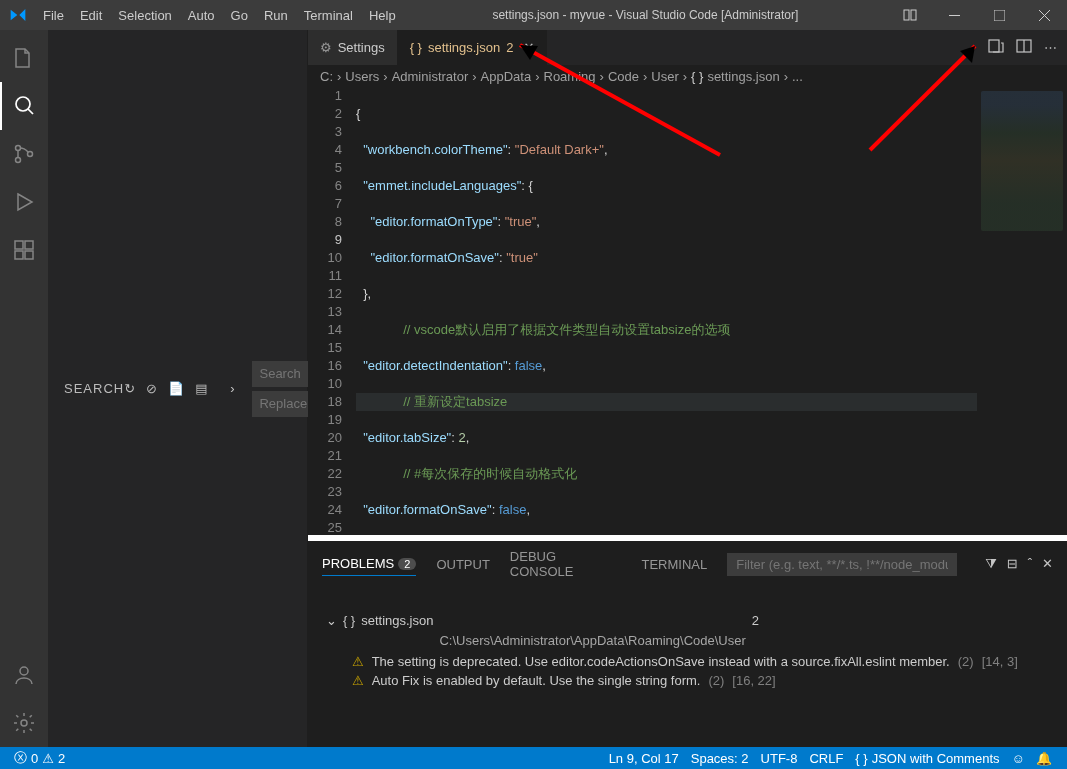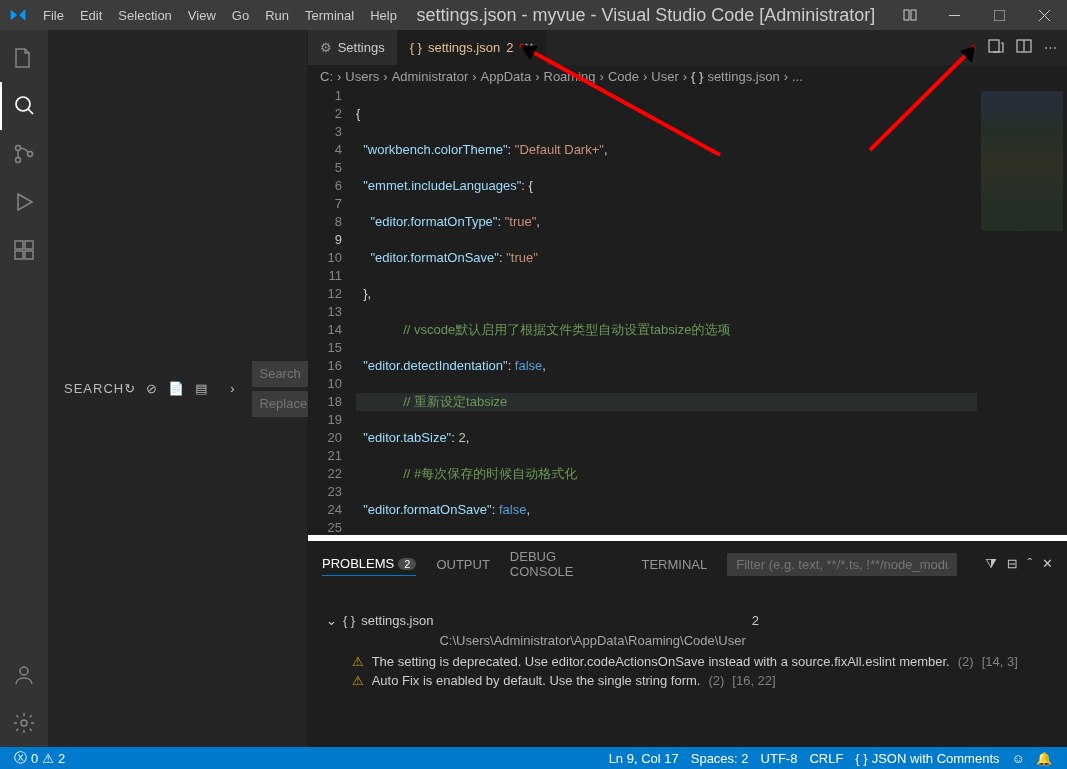--- a/index.html
+++ b/index.html
@@ -1,21 +1,21 @@
 <!DOCTYPE html>
 <html><head>
 <meta charset="utf-8">
 <style>
 * { margin: 0; padding: 0; box-sizing: border-box; font-family: "Segoe UI", sans-serif; font-size: 13px; }
 body { width: 1067px; height: 769px; background: #1e1e1e; color: #cccccc; overflow: hidden; display: flex; flex-direction: column; position: relative; }
 .titlebar { height: 30px; background: #3c3c3c; display: flex; align-items: center; color: #cccccc; }
 .titlebar .logo { width: 35px; display: flex; justify-content: center; }
 .titlebar .menu { display: flex; gap: 0; }
 .titlebar .menu span { padding: 6px 8px; cursor: pointer; }
-.titlebar .title { flex: 1; text-align: center; font-size: 18px; }
+.titlebar .title { flex: 1; text-align: center; font-size: 12px; }
 .titlebar .win-controls { display: flex; }
 .titlebar .win-btn { width: 45px; height: 30px; display: flex; align-items: center; justify-content: center; cursor: pointer; }
 .body { flex: 1; display: flex; overflow: hidden; }
 .activitybar { width: 48px; background: #333333; display: flex; flex-direction: column; align-items: center; padding-top: 4px; }
 .act-item { width: 48px; height: 48px; display: flex; align-items: center; justify-content: center; cursor: pointer; color: #858585; }
 .act-item.active { color: #ffffff; border-left: 2px solid #ffffff; }
 .act-spacer { flex: 1; }
 .sidebar { width: 260px; background: #252526; display: flex; flex-direction: row; border-right: 1px solid #1e1e1e; }
 .sidebar-header { padding: 8px 16px; font-size: 11px; letter-spacing: 1px; color: #bbbbbb; display: flex; justify-content: space-between; align-items: center; }
 .sidebar-header .icons { display: flex; gap: 10px; }
@@ -83,21 +83,21 @@
 <div class="titlebar">
   <div class="logo">
     <svg width="16" height="16" viewBox="0 0 24 24">
         <path fill="#0098ff" d="M23 3L14 12l9 9V3zM11 12L1 4v16l10-8z"></path>
       </svg>
   </div>
   <div class="menu">
     <span>File</span>
     <span>Edit</span>
     <span>Selection</span>
-    <span>View</span>
+    <span>Auto</span>
     <span>Go</span>
     <span>Run</span>
     <span>Terminal</span>
     <span>Help</span>
   </div>
   <div class="title">settings.json - myvue - Visual Studio Code [Administrator]</div>
   <div class="win-controls">
     <div class="win-btn">
         <svg width="14" height="14" viewBox="0 0 14 14">
           <rect x="1" y="2" width="5" height="10" stroke="#ccc" fill="none"></rect>

